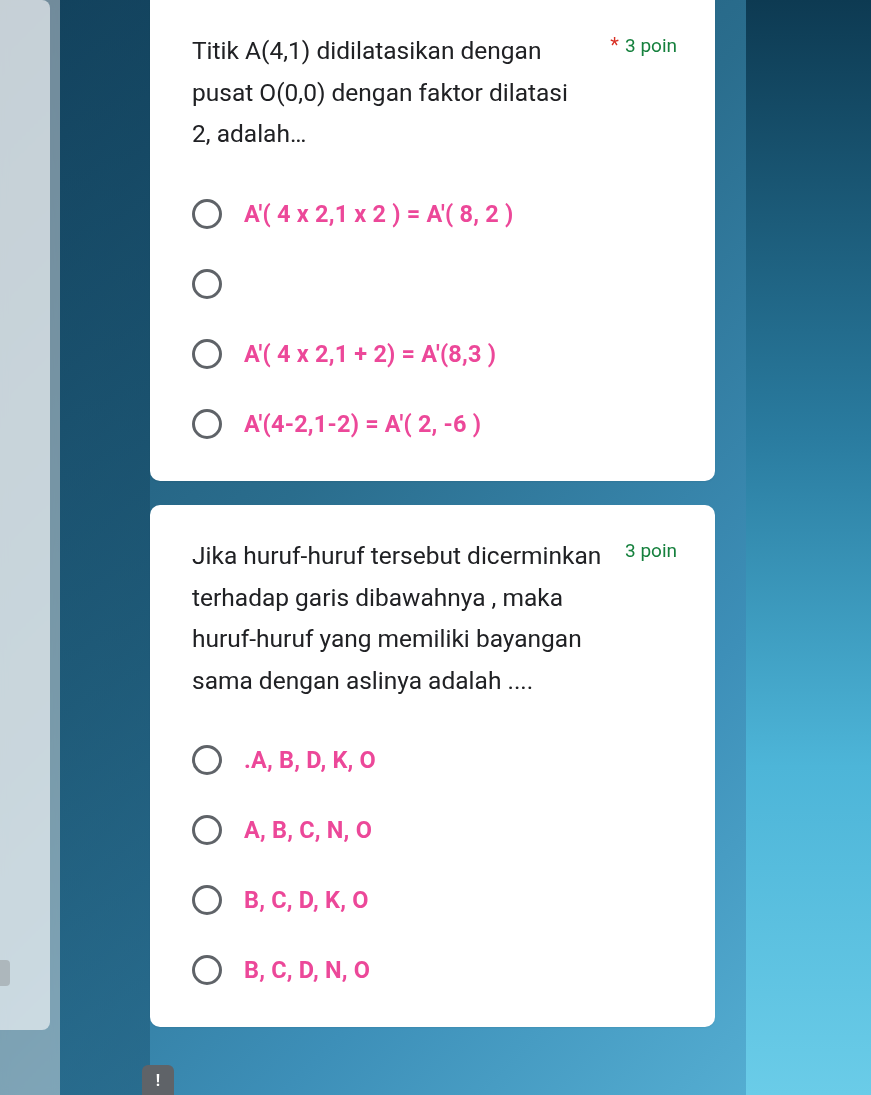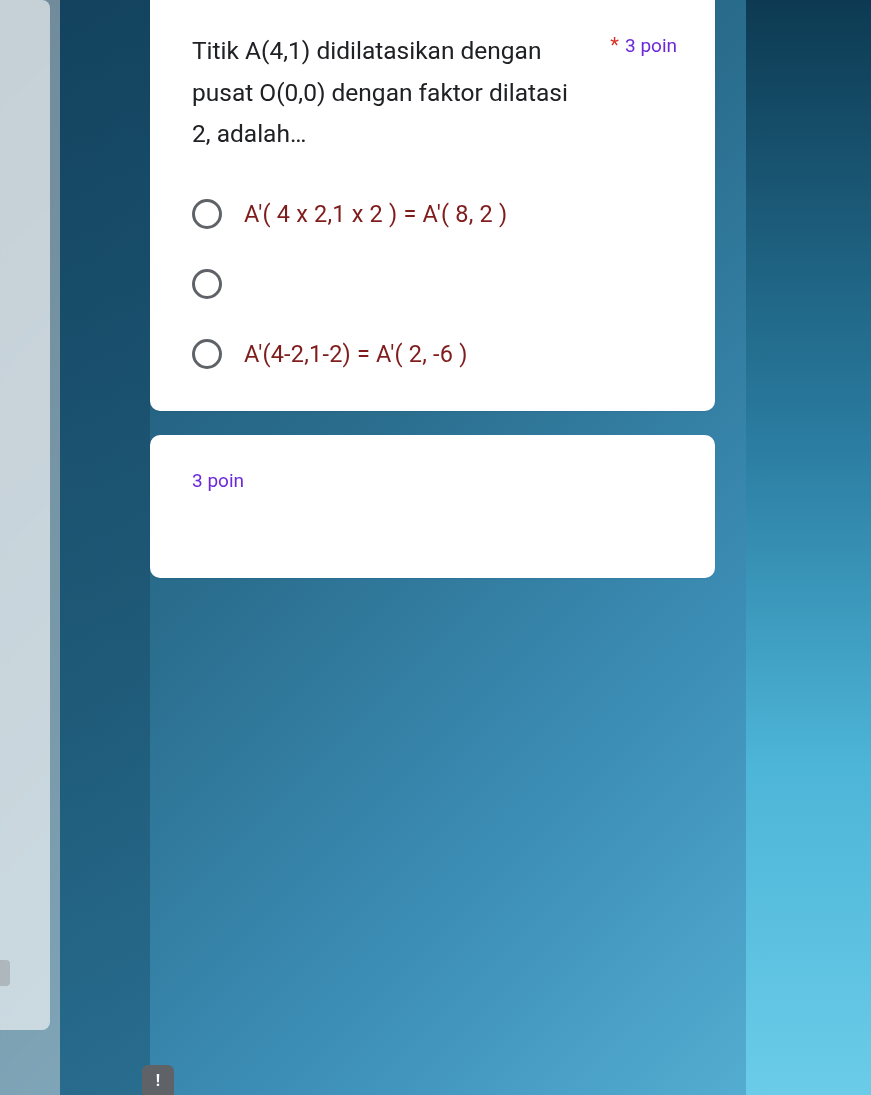--- a/index.html
+++ b/index.html
@@ -75,21 +75,21 @@
       gap: 6px;
       white-space: nowrap;
       margin-top: 4px;
     }
     .required-star {
       color: #d93025;
       font-size: 20px;
       line-height: 1;
     }
     .points-text {
-      color: #6d28d9;
+      color: #15803d;
       font-size: 19px;
     }
     .options {
       display: flex;
       flex-direction: column;
       gap: 40px;
     }
     .option-row {
       display: flex;
       align-items: center;
@@ -98,22 +98,22 @@
     }
     .radio-circle {
       width: 30px;
       height: 30px;
       border: 3px solid #5f6368;
       border-radius: 50%;
       flex-shrink: 0;
     }
     .option-label {
       font-size: 23.5px;
-      color: #7f1d1d;
-      font-weight: 400;
+      color: #ec4899;
+      font-weight: 700;
       letter-spacing: 0.2px;
     }
     .report-btn {
       position: absolute;
       left: 142px;
       bottom: 0;
       width: 32px;
       height: 30px;
       background: #5f6368;
       border-radius: 6px 6px 0 0;
@@ -166,29 +166,52 @@
     <div class="options">
       <div class="option-row">
         <div class="radio-circle"></div>
         <div class="option-label">A'( 4 x 2,1 x 2 ) = A'( 8, 2 )</div>
       </div>
       <div class="option-row">
         <div class="radio-circle"></div>
       </div>
       <div class="option-row">
         <div class="radio-circle"></div>
+        <div class="option-label">A'( 4 x 2,1 + 2) = A'(8,3 )</div>
+      </div>
+      <div class="option-row">
+        <div class="radio-circle"></div>
         <div class="option-label">A'(4-2,1-2) = A'( 2, -6 )</div>
       </div>
     </div>
   </div>
 
   <div class="question-card">
     <div class="question-header">
+      <div class="question-text">Jika huruf-huruf tersebut dicerminkan terhadap garis dibawahnya , maka huruf-huruf yang memiliki bayangan sama dengan aslinya adalah ....</div>
       <div class="points-block">
         <span class="points-text">3 poin</span>
+      </div>
+    </div>
+    <div class="options">
+      <div class="option-row">
+        <div class="radio-circle"></div>
+        <div class="option-label">.A, B, D, K, O</div>
+      </div>
+      <div class="option-row">
+        <div class="radio-circle"></div>
+        <div class="option-label">A, B, C, N, O</div>
+      </div>
+      <div class="option-row">
+        <div class="radio-circle"></div>
+        <div class="option-label">B, C, D, K, O</div>
+      </div>
+      <div class="option-row">
+        <div class="radio-circle"></div>
+        <div class="option-label">B, C, D, N, O</div>
       </div>
     </div>
   </div>
 
 </div>
 
 <div class="report-btn">
   <span>!</span>
 </div>
 

